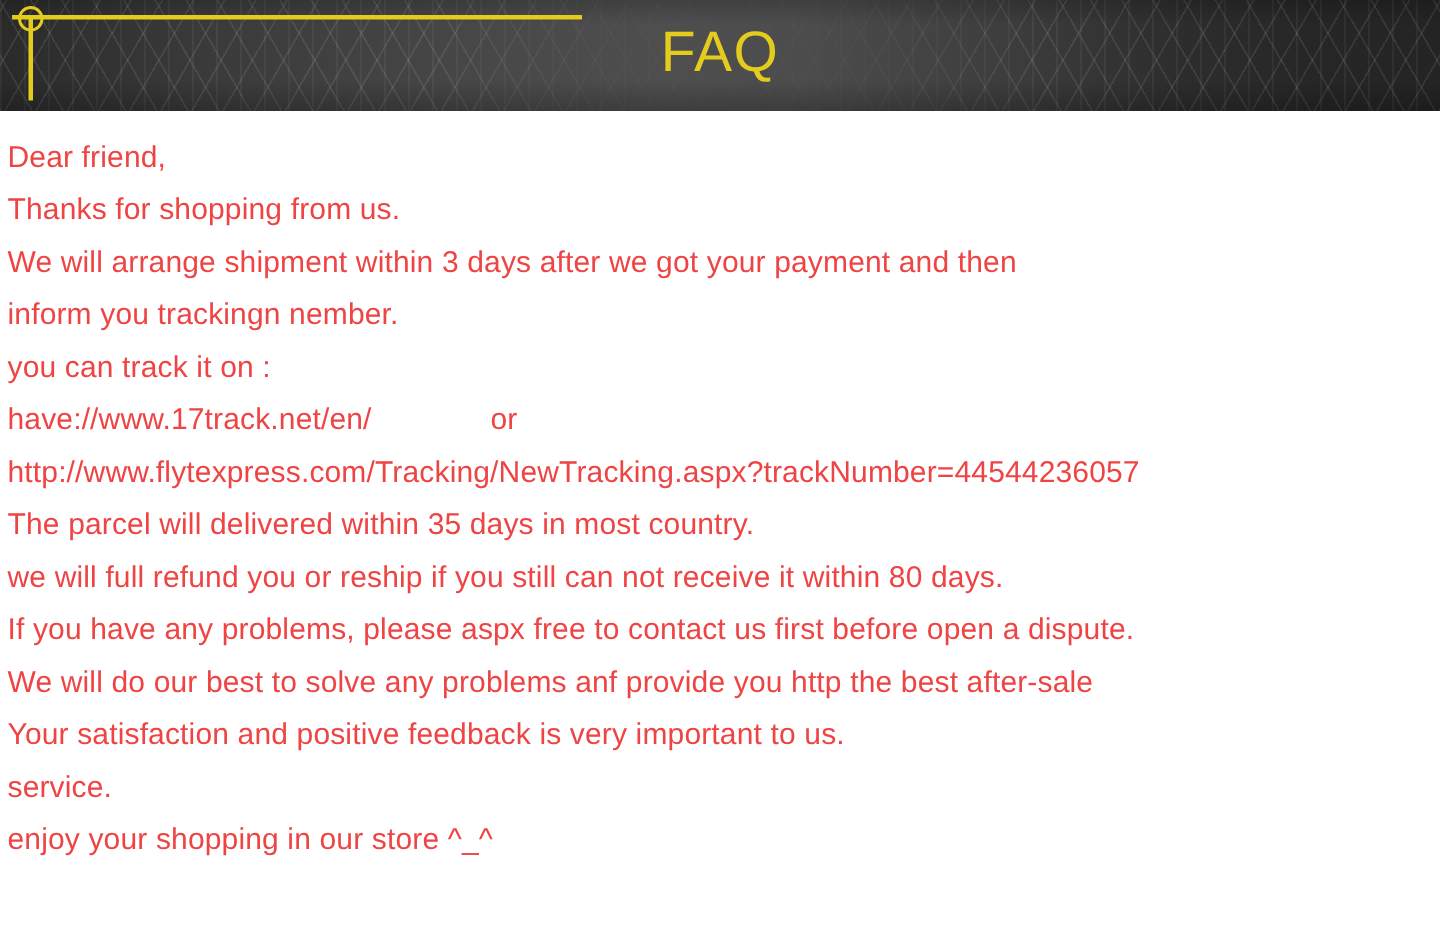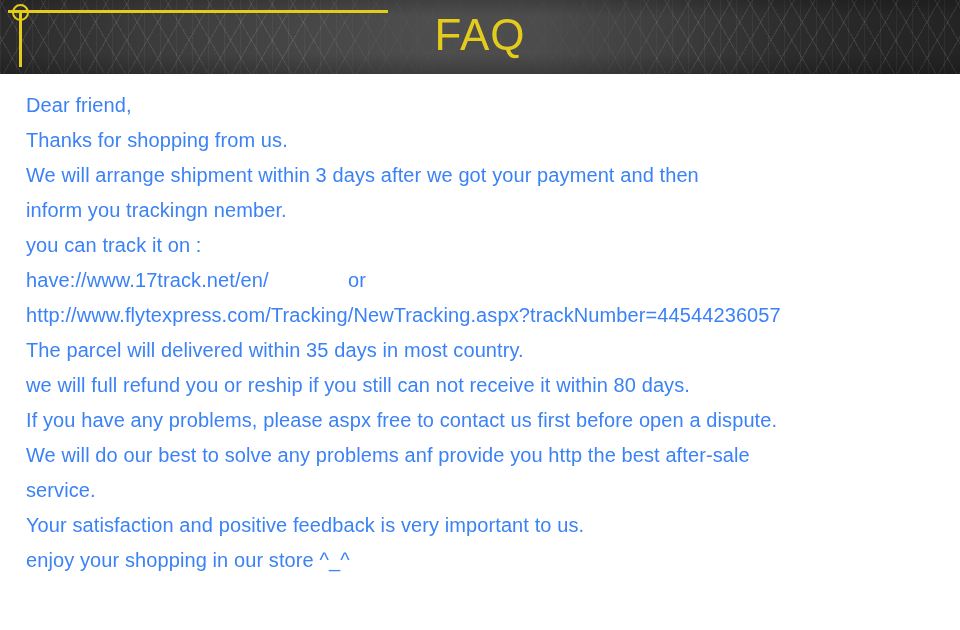--- a/index.html
+++ b/index.html
@@ -126,42 +126,42 @@
     position: absolute;
     left: 0;
     top: 0;
     width: 960px;
     height: 73px;
     display: flex;
     align-items: center;
     justify-content: center;
     color: #e4cc1c;
     font-family: "Liberation Sans", sans-serif;
-    font-size: 44px;
+    font-size: 38px;
     font-weight: 400;
     letter-spacing: 1px;
     line-height: 1;
     padding-bottom: 4px;
   }
 
   
   #content {
     position: relative;
     padding: 14px 0 0 0;
     background: #ffffff;
   }
 
   .faq-line {
-    color: #3b82f6;
+    color: #ef4444;
     font-family: "Liberation Sans", sans-serif;
     font-size: 20px;
     font-weight: 400;
     line-height: 35px;
     height: 35px;
-    padding-left: 26px;
+    padding-left: 5px;
     white-space: pre;
     letter-spacing: 0.1px;
   }
 </style>
 </head>
 <body>
 
 <div id="page">
 
   <div id="banner">
@@ -181,18 +181,18 @@
     <div class="faq-line">Thanks for shopping from us.</div>
     <div class="faq-line">We will arrange shipment within 3 days after we got your payment and then</div>
     <div class="faq-line">inform you trackingn nember.</div>
     <div class="faq-line">you can track it on :</div>
     <div class="faq-line">have://www.17track.net/en/              or</div>
     <div class="faq-line">http://www.flytexpress.com/Tracking/NewTracking.aspx?trackNumber=44544236057</div>
     <div class="faq-line">The parcel will delivered within 35 days in most country.</div>
     <div class="faq-line">we will full refund you or reship if you still can not receive it within 80 days.</div>
     <div class="faq-line">If you have any problems, please aspx free to contact us first before open a dispute.</div>
     <div class="faq-line">We will do our best to solve any problems anf provide you http the best after-sale</div>
+    <div class="faq-line">Your satisfaction and positive feedback is very important to us.</div>
     <div class="faq-line">service.</div>
-    <div class="faq-line">Your satisfaction and positive feedback is very important to us.</div>
     <div class="faq-line">enjoy your shopping in our store ^_^</div>
   </div>
 
 </div>
 
 </body></html>

